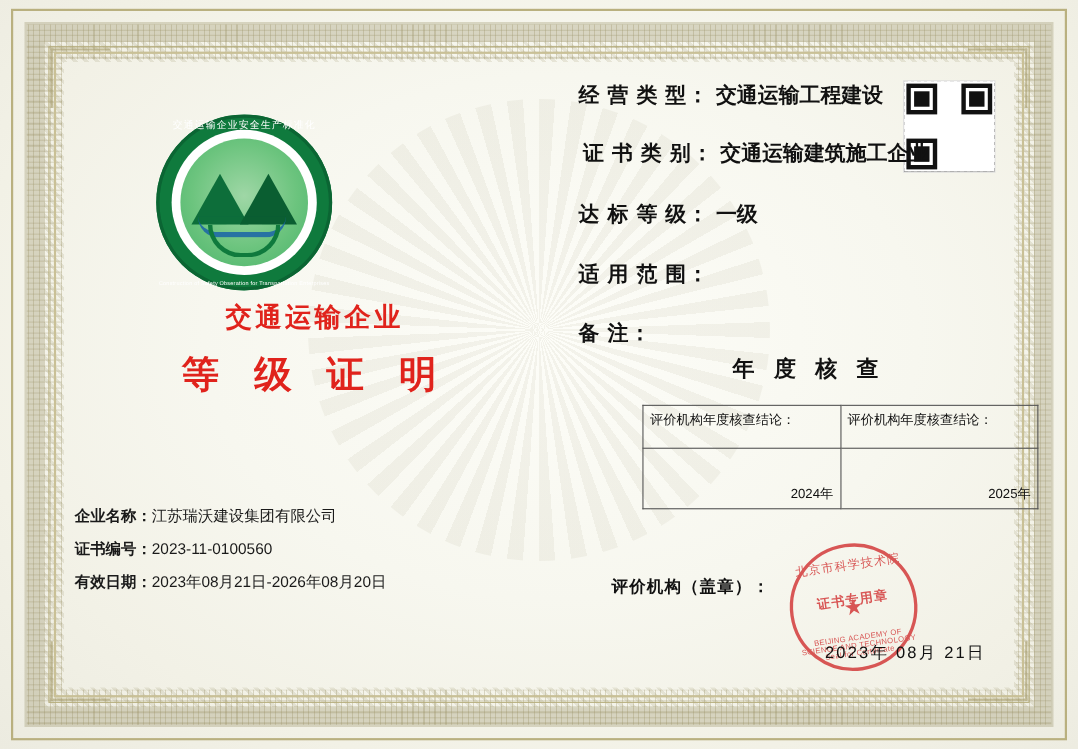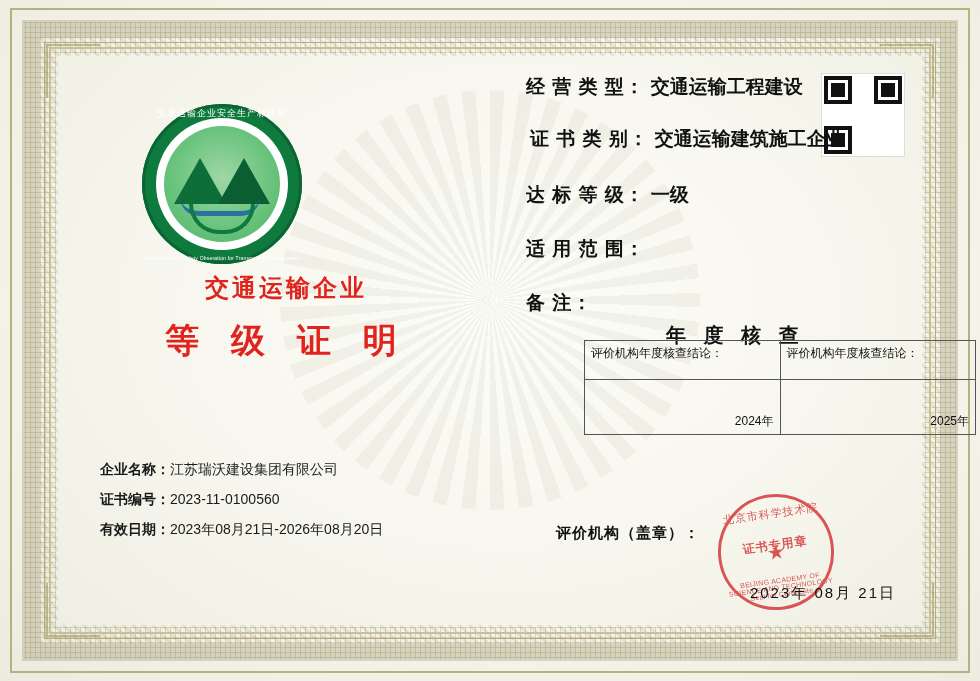--- a/index.html
+++ b/index.html
@@ -211,21 +211,20 @@
   .title-line3 { font-size: 34px; letter-spacing: 10px; }
 
   .info-block {
     position: absolute;
     left: 12px;
     top: 400px;
     width: 420px;
     font-size: 14px;
     color: #1a1a1a;
     line-height: 30px;
-    margin-left: 32px;
   }
   .info-row { white-space: nowrap; }
   .info-label { font-weight: bold; }
   .info-value { font-weight: normal; }
 
   
   .right-col {
     position: absolute;
     left: 470px;
     top: 10px;
@@ -276,22 +275,22 @@
     top: 258px;
     font-size: 20px;
     font-weight: bold;
     letter-spacing: 6px;
     color: #111;
   }
 
   .annual-table {
     position: absolute;
     left: 58px;
-    top: 276px;
-    width: 392px;
+    top: 304px;
+    width: 360px;
     border-collapse: collapse;
     font-size: 12px;
   }
   .annual-table td {
     border: 1px solid #555;
     height: 30px;
     padding: 4px 6px;
     vertical-align: top;
     color: #111;
   }

